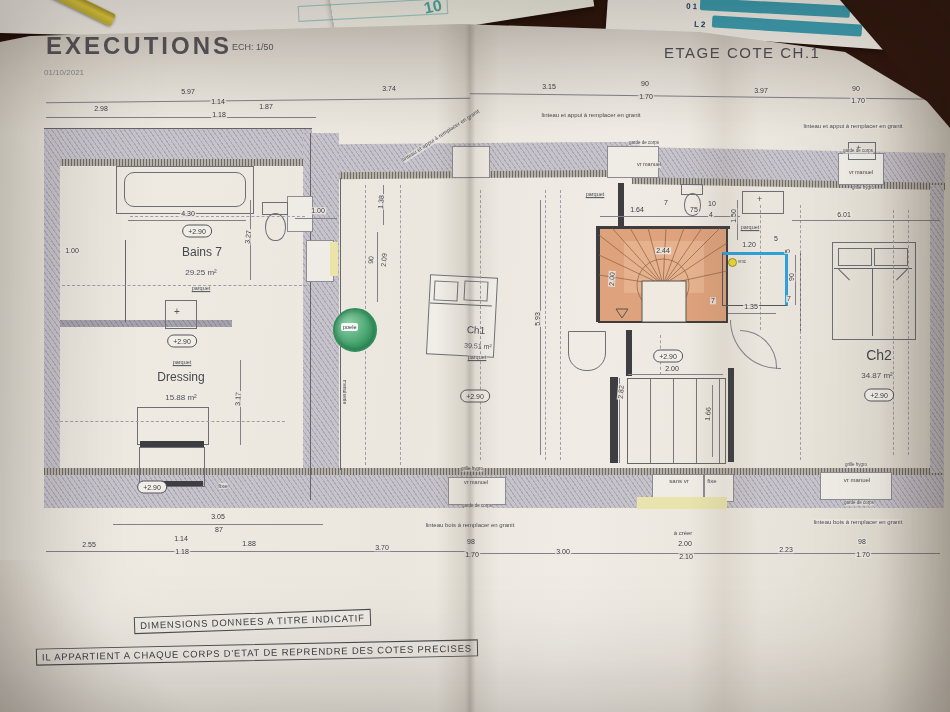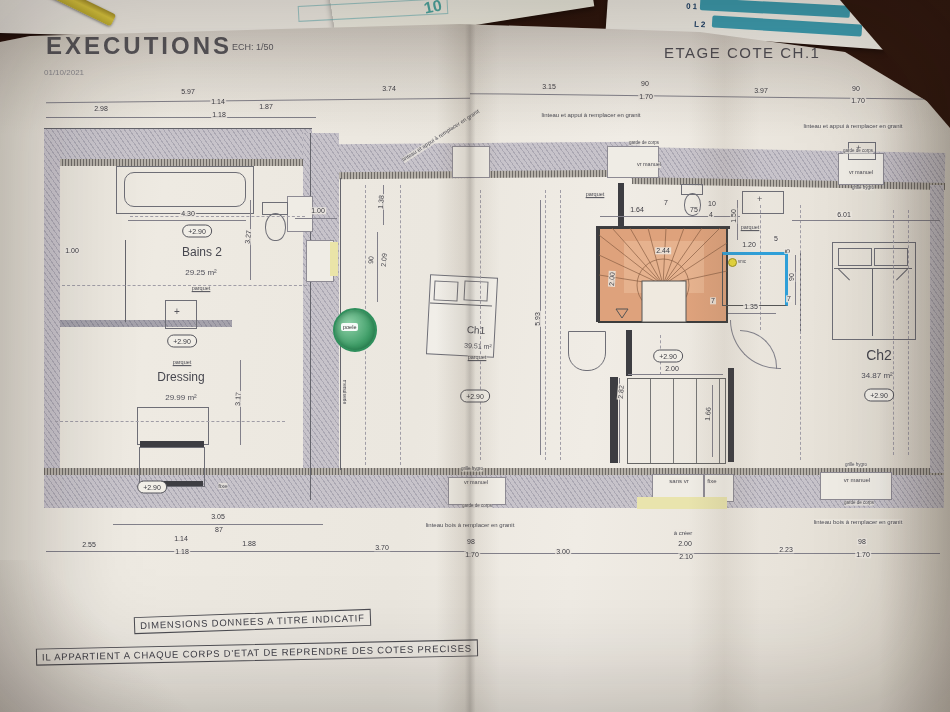--- a/index.html
+++ b/index.html
@@ -188,25 +188,25 @@
     <i class="dv" style="left:619px;top:378px;height:85px;"></i>
     <i class="dv" style="left:712px;top:385px;height:72px;"></i>
     <i class="dv" style="left:377px;top:232px;height:70px;"></i>
     <i class="dv" style="left:383px;top:185px;height:40px;"></i>
     <i class="dv" style="left:250px;top:200px;height:80px;"></i>
     <i class="dv" style="left:240px;top:360px;height:85px;"></i>
     <i class="dv" style="left:737px;top:200px;height:40px;"></i>
     <i class="dv" style="left:795px;top:255px;height:50px;"></i>
     <i class="dv" style="left:608px;top:240px;height:80px;"></i>
 
-    <div class="rname" style="left:202px;top:252px;">Bains 2</div>
+    <div class="rname" style="left:202px;top:252px;">Bains 7</div>
     <div class="rarea" style="left:201px;top:272px;">29.25 m²</div>
     <div class="oval" style="left:197px;top:231px;">+2.90</div>
     <div class="rname" style="left:181px;top:377px;">Dressing</div>
-    <div class="rarea" style="left:181px;top:397px;">29.99 m²</div>
+    <div class="rarea" style="left:181px;top:397px;">15.88 m²</div>
     <div class="oval" style="left:182px;top:341px;">+2.90</div>
     <div class="oval" style="left:152px;top:487px;">+2.90</div>
     <div class="rname" style="left:476px;top:330px;font-size:10px;transform:translate(-50%,-50%) rotate(3deg);">Ch1</div>
     <div class="rarea" style="left:478px;top:346px;font-size:7px;transform:translate(-50%,-50%) rotate(3deg);">39.51 m²</div>
     <div class="oval" style="left:475px;top:396px;">+2.90</div>
     <div class="rname" style="left:879px;top:355px;font-size:14px;">Ch2</div>
     <div class="rarea" style="left:877px;top:375px;">34.87 m²</div>
     <div class="oval" style="left:879px;top:395px;">+2.90</div>
     <div class="oval" style="left:668px;top:356px;">+2.90</div>
 

